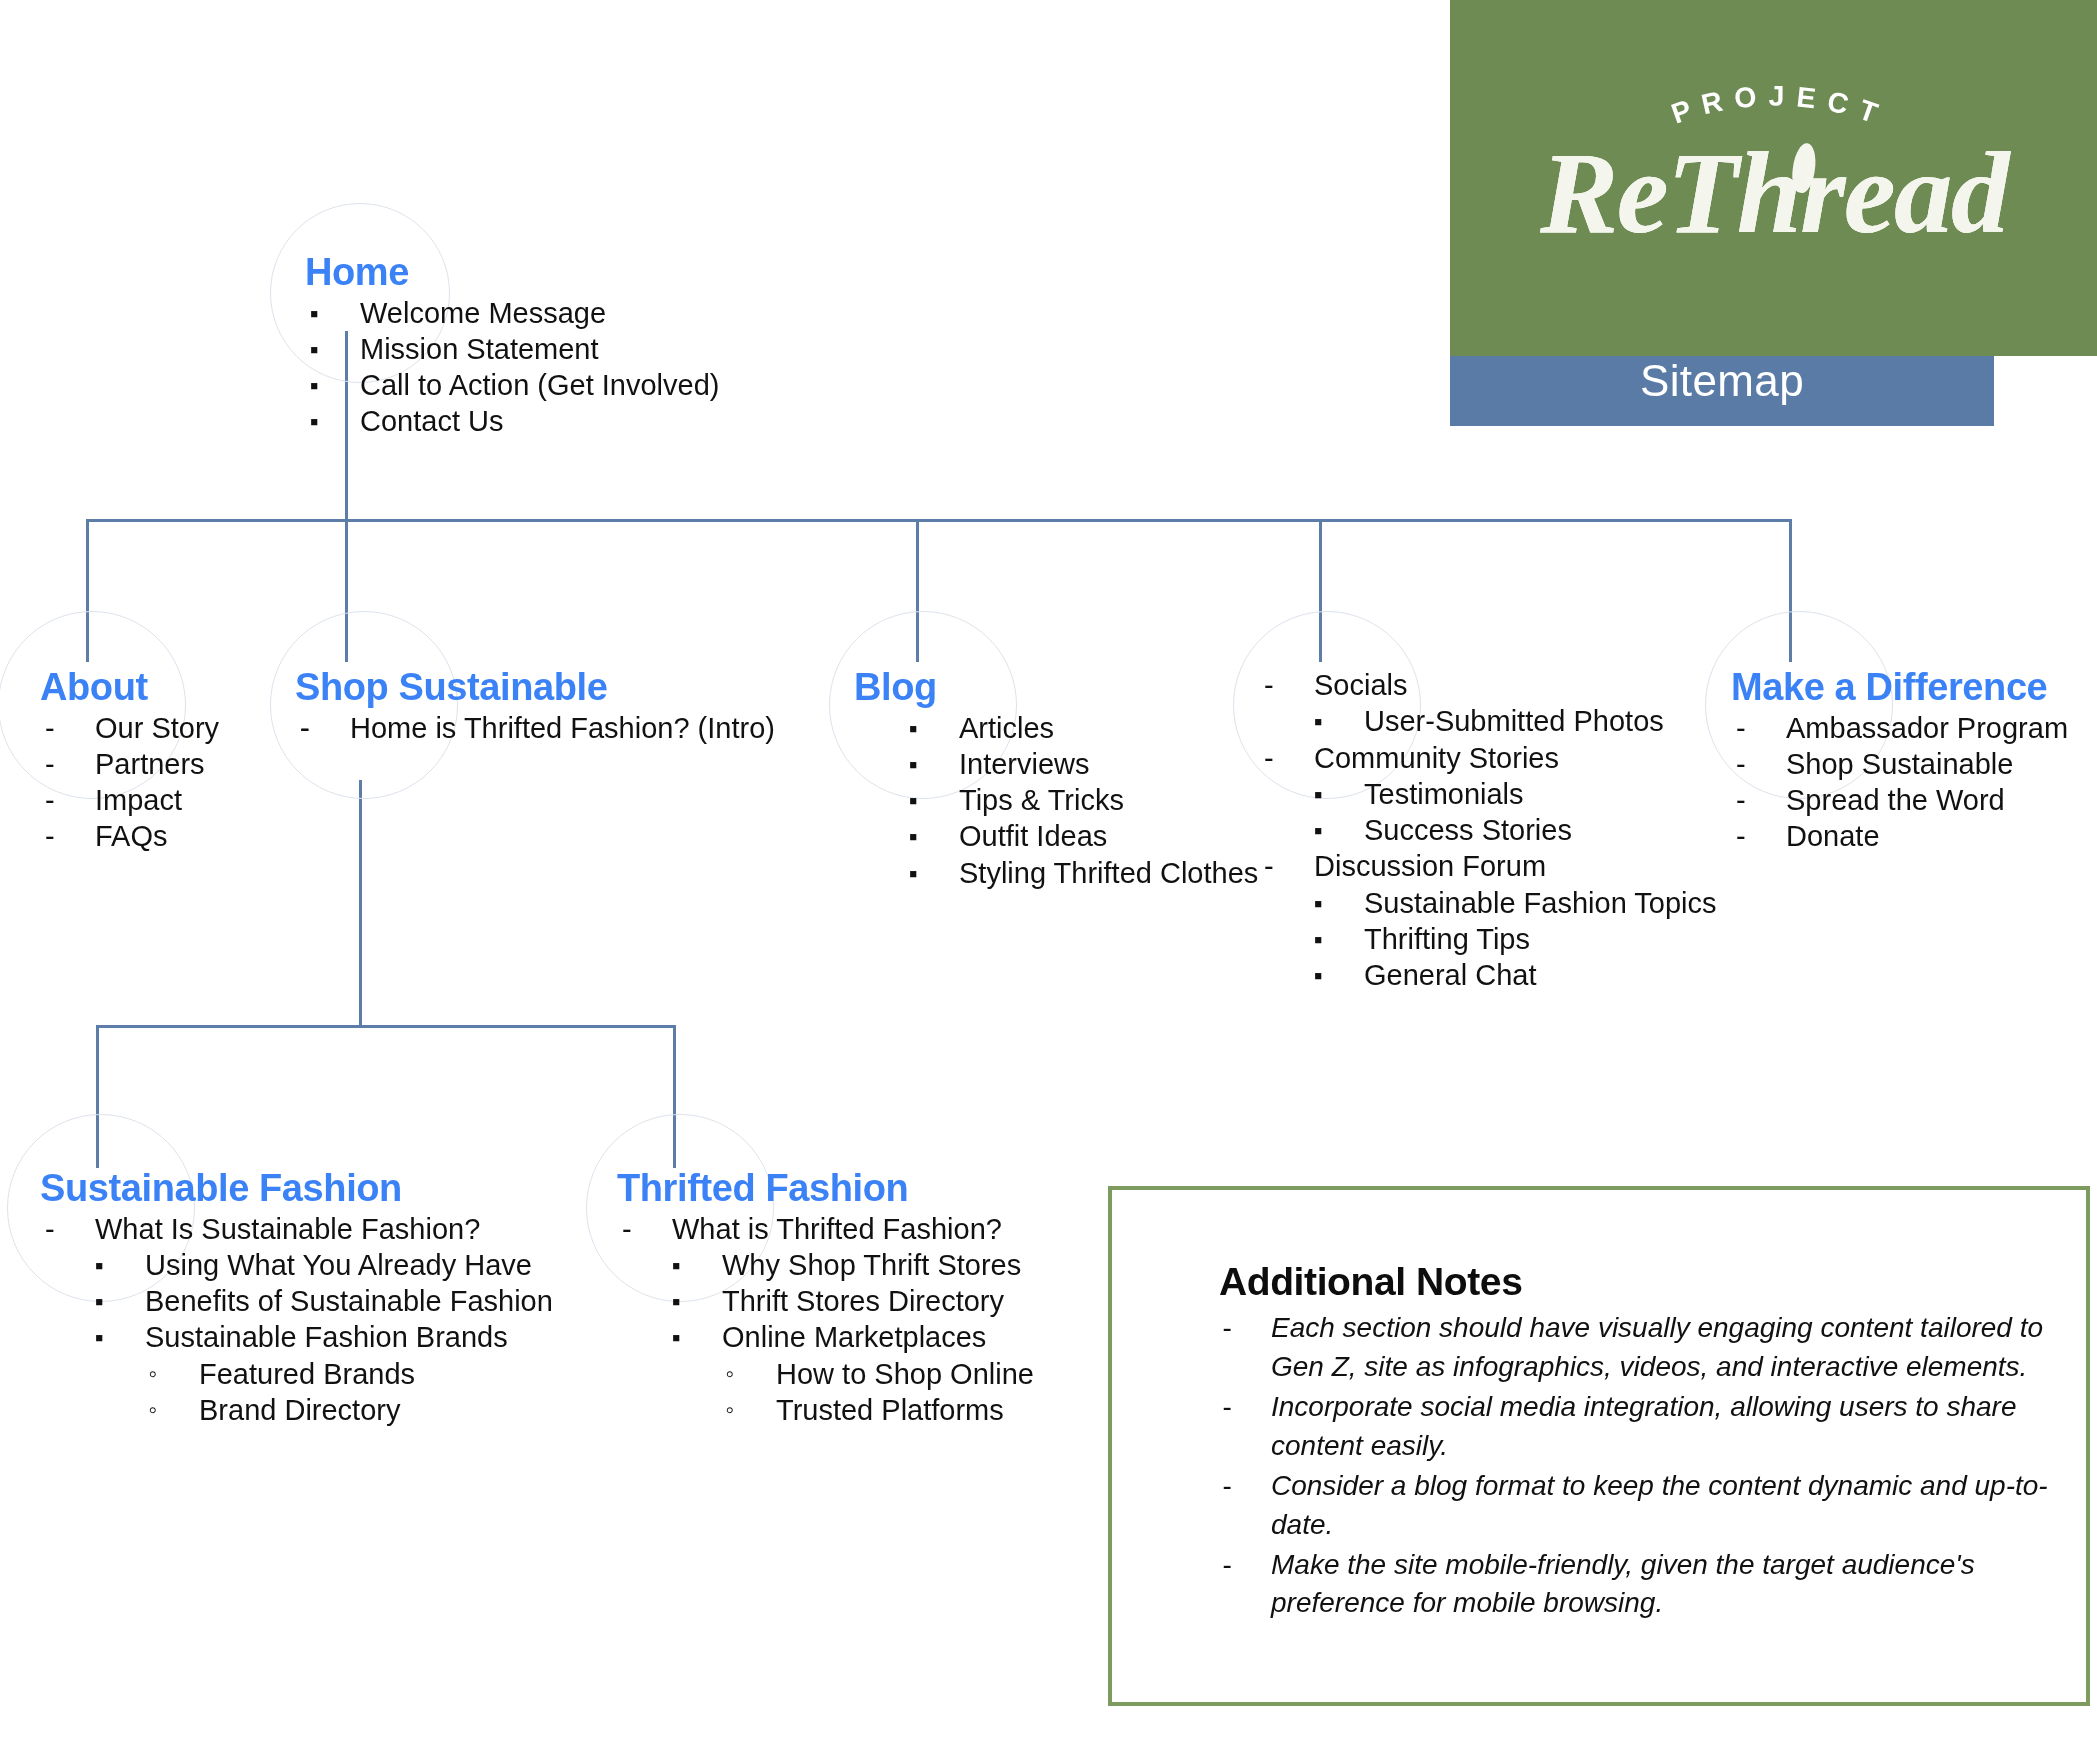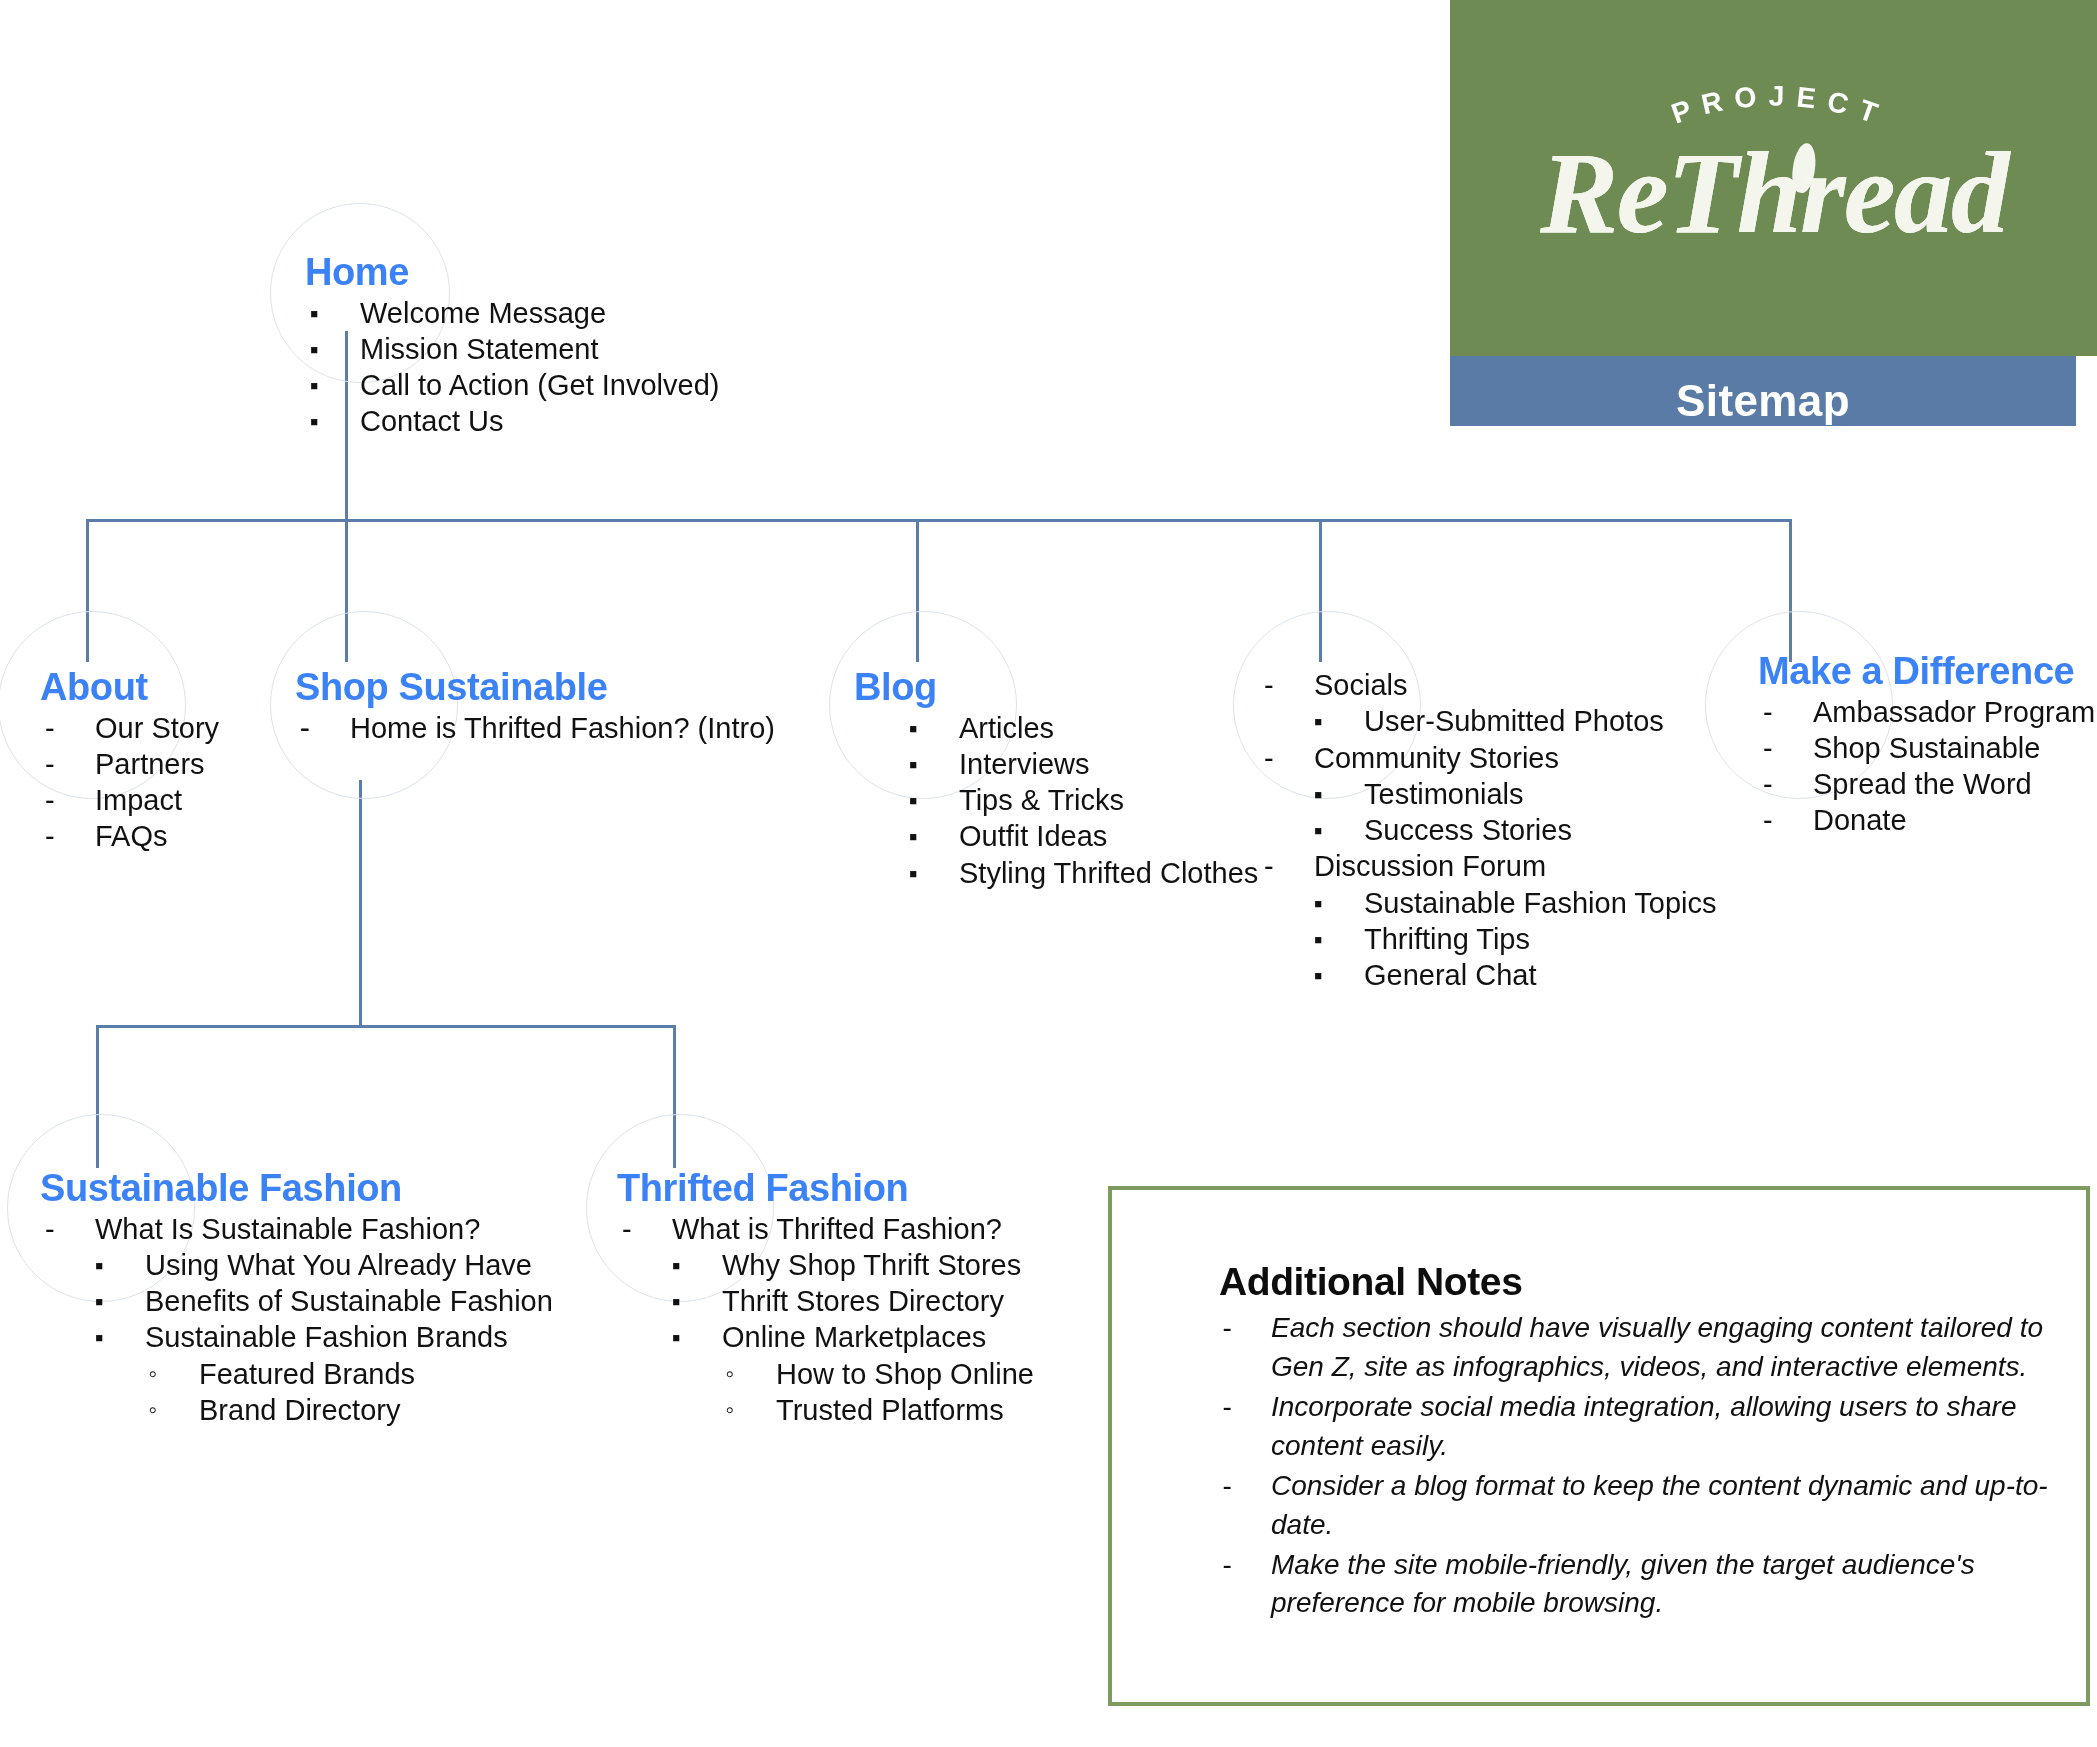--- a/index.html
+++ b/index.html
@@ -56,26 +56,25 @@
     position:absolute;
     left:343px; top:143px;
     width:22px; height:50px;
     background:#f4f6ee;
     border-radius:50% 50% 45% 45%;
     transform:rotate(8deg);
   }
   .subtitle-bar{
     position:absolute;
     left:1450px; top:356px;
-    width:626px; height:70px;
+    width:544px; height:70px;
     background:#5a7ba6;
     display:flex;
-    align-items:flex-end;
+    align-items:flex-start;
     justify-content:center;
-    font-weight:bold;
   }
   .subtitle-bar span{
     color:#ffffff;
     font-size:44px;
     letter-spacing:0.4px;
   }
 
   
   .line-h{position:absolute;background:#5b7da8;height:2.5px;}
   .line-v{position:absolute;background:#5b7da8;width:2.5px;}
@@ -252,21 +251,21 @@
       <li style="padding-left:0;">
         <ul class="lvl l2 nest">
           <li><span class="bl">▪</span><span>Sustainable Fashion Topics</span></li>
           <li><span class="bl">▪</span><span>Thrifting Tips</span></li>
           <li><span class="bl">▪</span><span>General Chat</span></li>
         </ul>
       </li>
     </ul>
   </div>
 
-  <div class="node" style="left:1731px; top:651px;margin-left:27px;">
+  <div class="node" style="left:1731px; top:667px;">
     <div class="node-title">Make a Difference</div>
     <ul class="lvl l1">
       <li><span class="bl">-</span><span>Ambassador Program</span></li>
       <li><span class="bl">-</span><span>Shop Sustainable</span></li>
       <li><span class="bl">-</span><span>Spread the Word</span></li>
       <li><span class="bl">-</span><span>Donate</span></li>
     </ul>
   </div>
 
   <div class="node" style="left:40px; top:1168px;">

